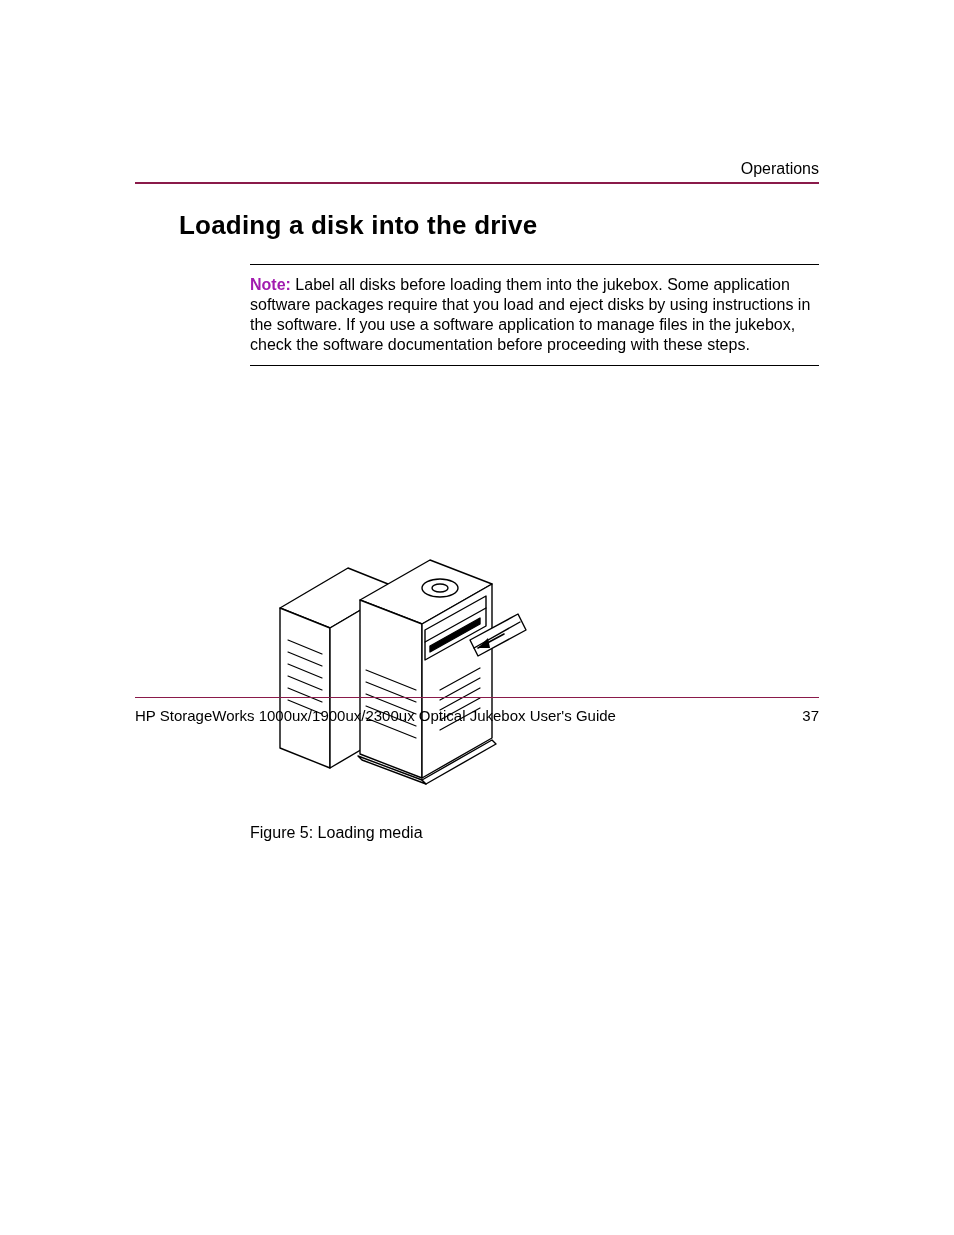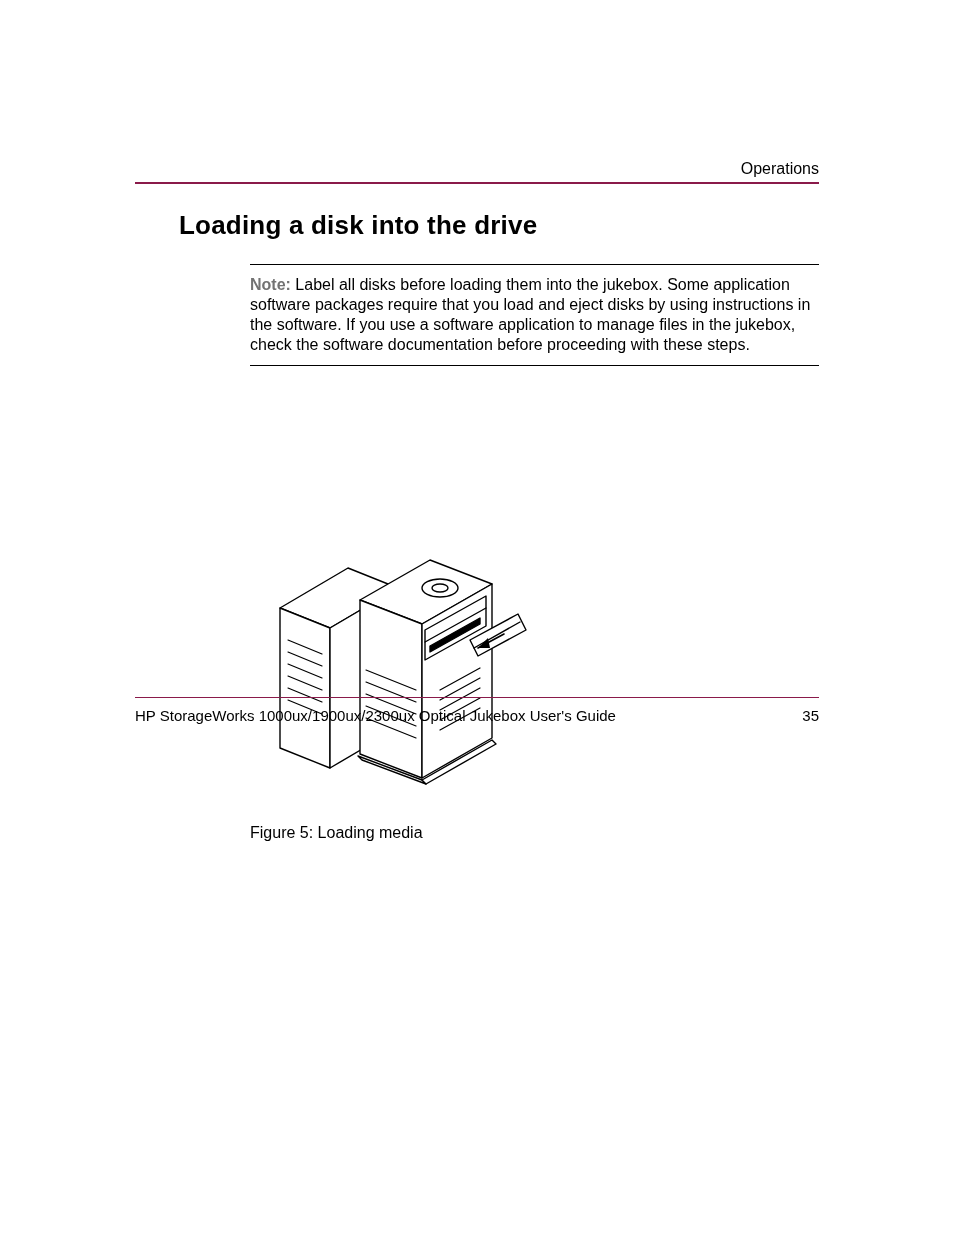--- a/index.html
+++ b/index.html
@@ -5,21 +5,21 @@
   * { box-sizing: border-box; margin: 0; padding: 0; }
   html, body { width: 954px; height: 1235px; background: #fff; font-family: "Futura", "Century Gothic", "Trebuchet MS", Arial, sans-serif; color: #000; }
   .page { position: relative; width: 954px; height: 880px; padding: 160px 135px 0 135px; }
   .running-head { position: absolute; top: 160px; right: 135px; font-size: 16px; }
   .top-rule { position: absolute; top: 182px; left: 135px; right: 135px; height: 2px; background: #8a1a4a; }
   .h1 { position: absolute; top: 210px; left: 135px; font-size: 26px; font-weight: 700; letter-spacing: 0.2px; margin-left: 44px; }
   .note-block { position: absolute; top: 264px; left: 250px; right: 135px; }
   .note-rule { height: 1px; background: #000; margin-bottom: 10px; }
   .note-rule.bottom { margin-top: 10px; margin-bottom: 0; }
   .note-body { font-size: 16px; line-height: 1.25; }
-  .note-label { color: #737373; font-weight: 700; }
+  .note-label { color: #a21caf; font-weight: 700; }
   .figure-wrap { position: absolute; top: 530px; left: 250px; right: 135px; }
   .figure-svg { display: block; margin: 0 0 24px 20px; }
   .figure-caption { font-size: 16px; font-weight: 400; margin-top: 8px; }
   .bottom-rule { position: absolute; bottom: 182px; left: 135px; right: 135px; height: 1px; background: #8a1a4a; }
   .footer { position: absolute; bottom: 156px; left: 135px; right: 135px; display: flex; justify-content: space-between; font-size: 15px; text-align: center; }
 </style>
 </head>
 <body>
 
 <div class="page">
@@ -100,16 +100,16 @@
       </g>
     </svg>
     <p class="figure-caption">
       <span>Figure 5:  </span><span>Loading media</span>
     </p>
   </div>
 
   <div class="bottom-rule"></div>
   <div class="footer">
     <span>HP StorageWorks 1000ux/1900ux/2300ux Optical Jukebox User's Guide</span>
-    <span>35</span>
+    <span>37</span>
   </div>
 
 </div>
 
 </body></html>

